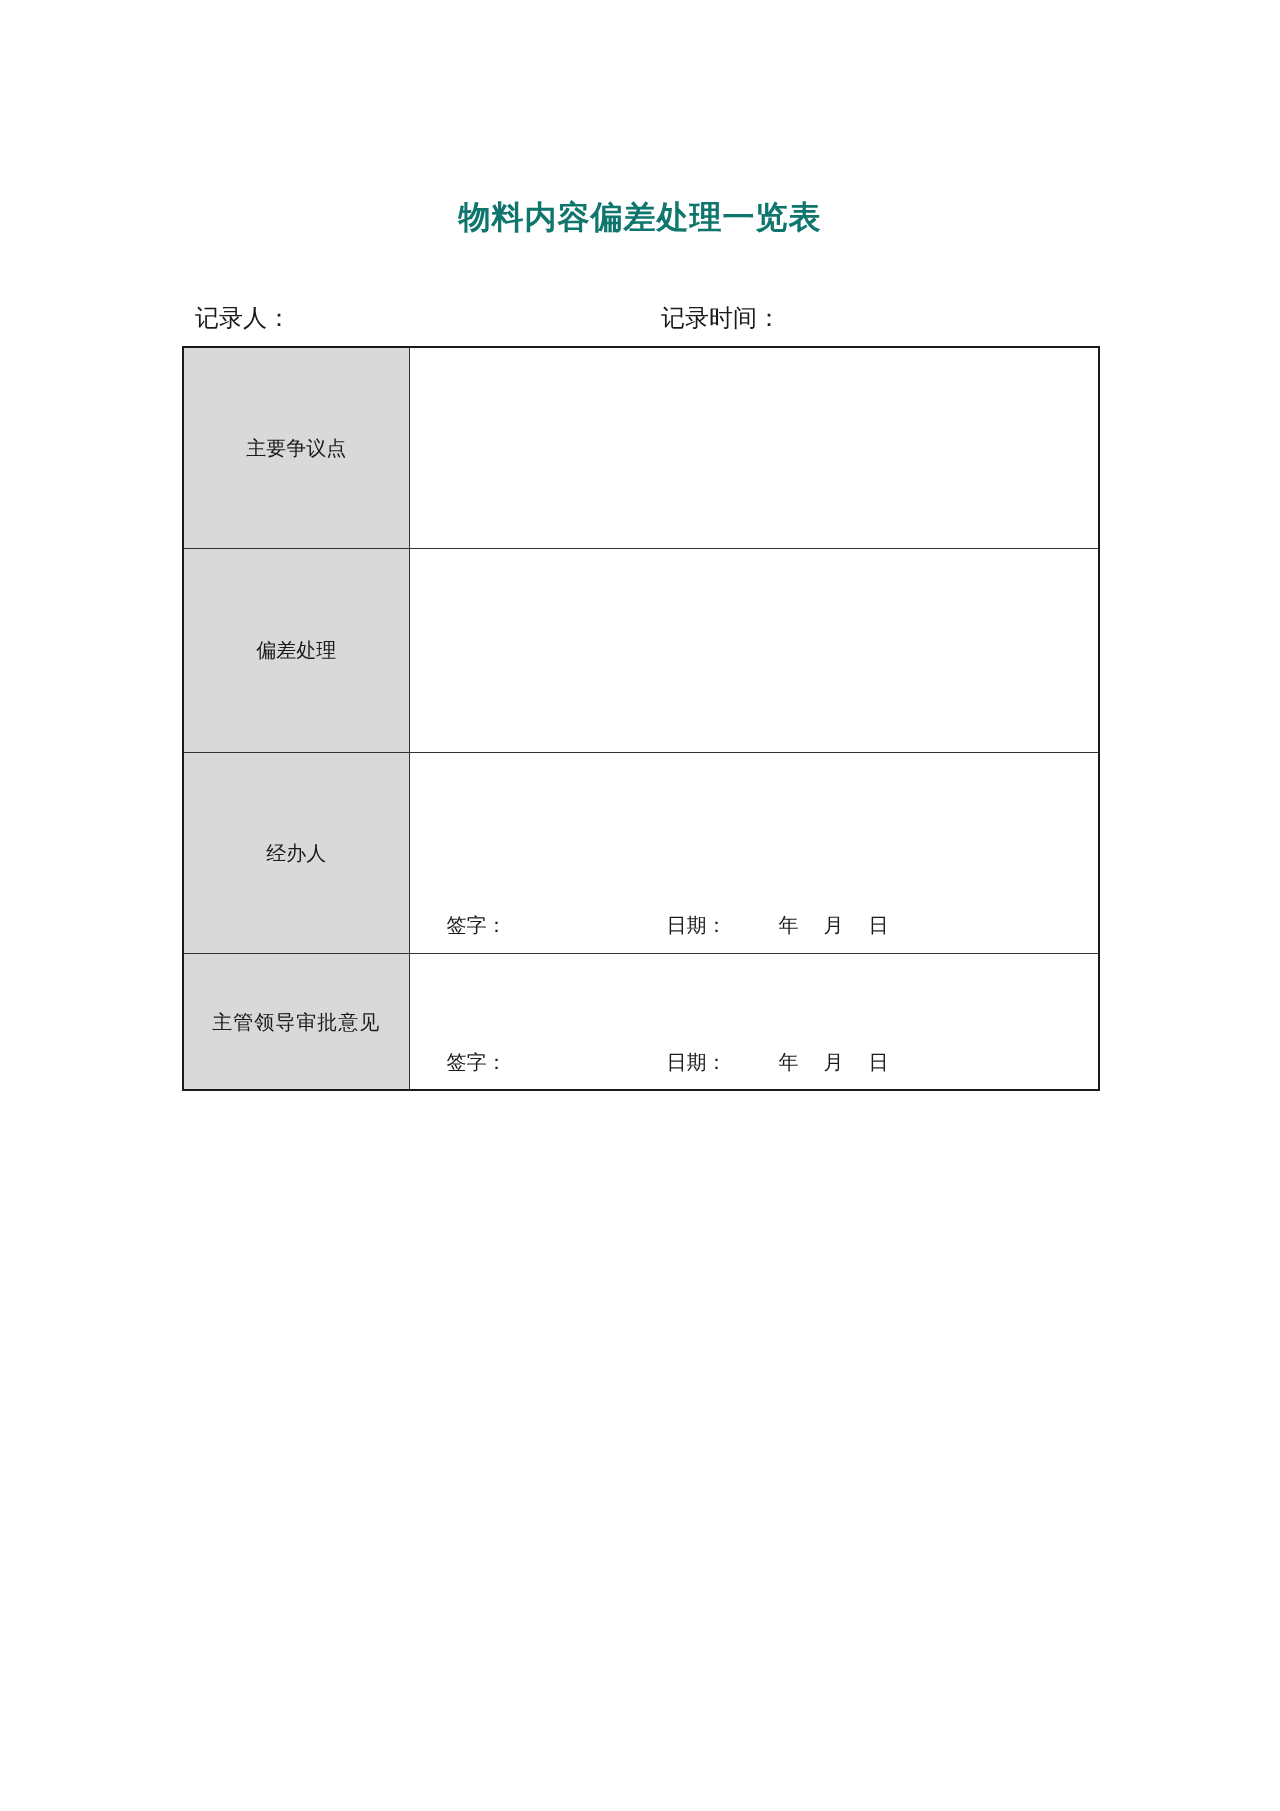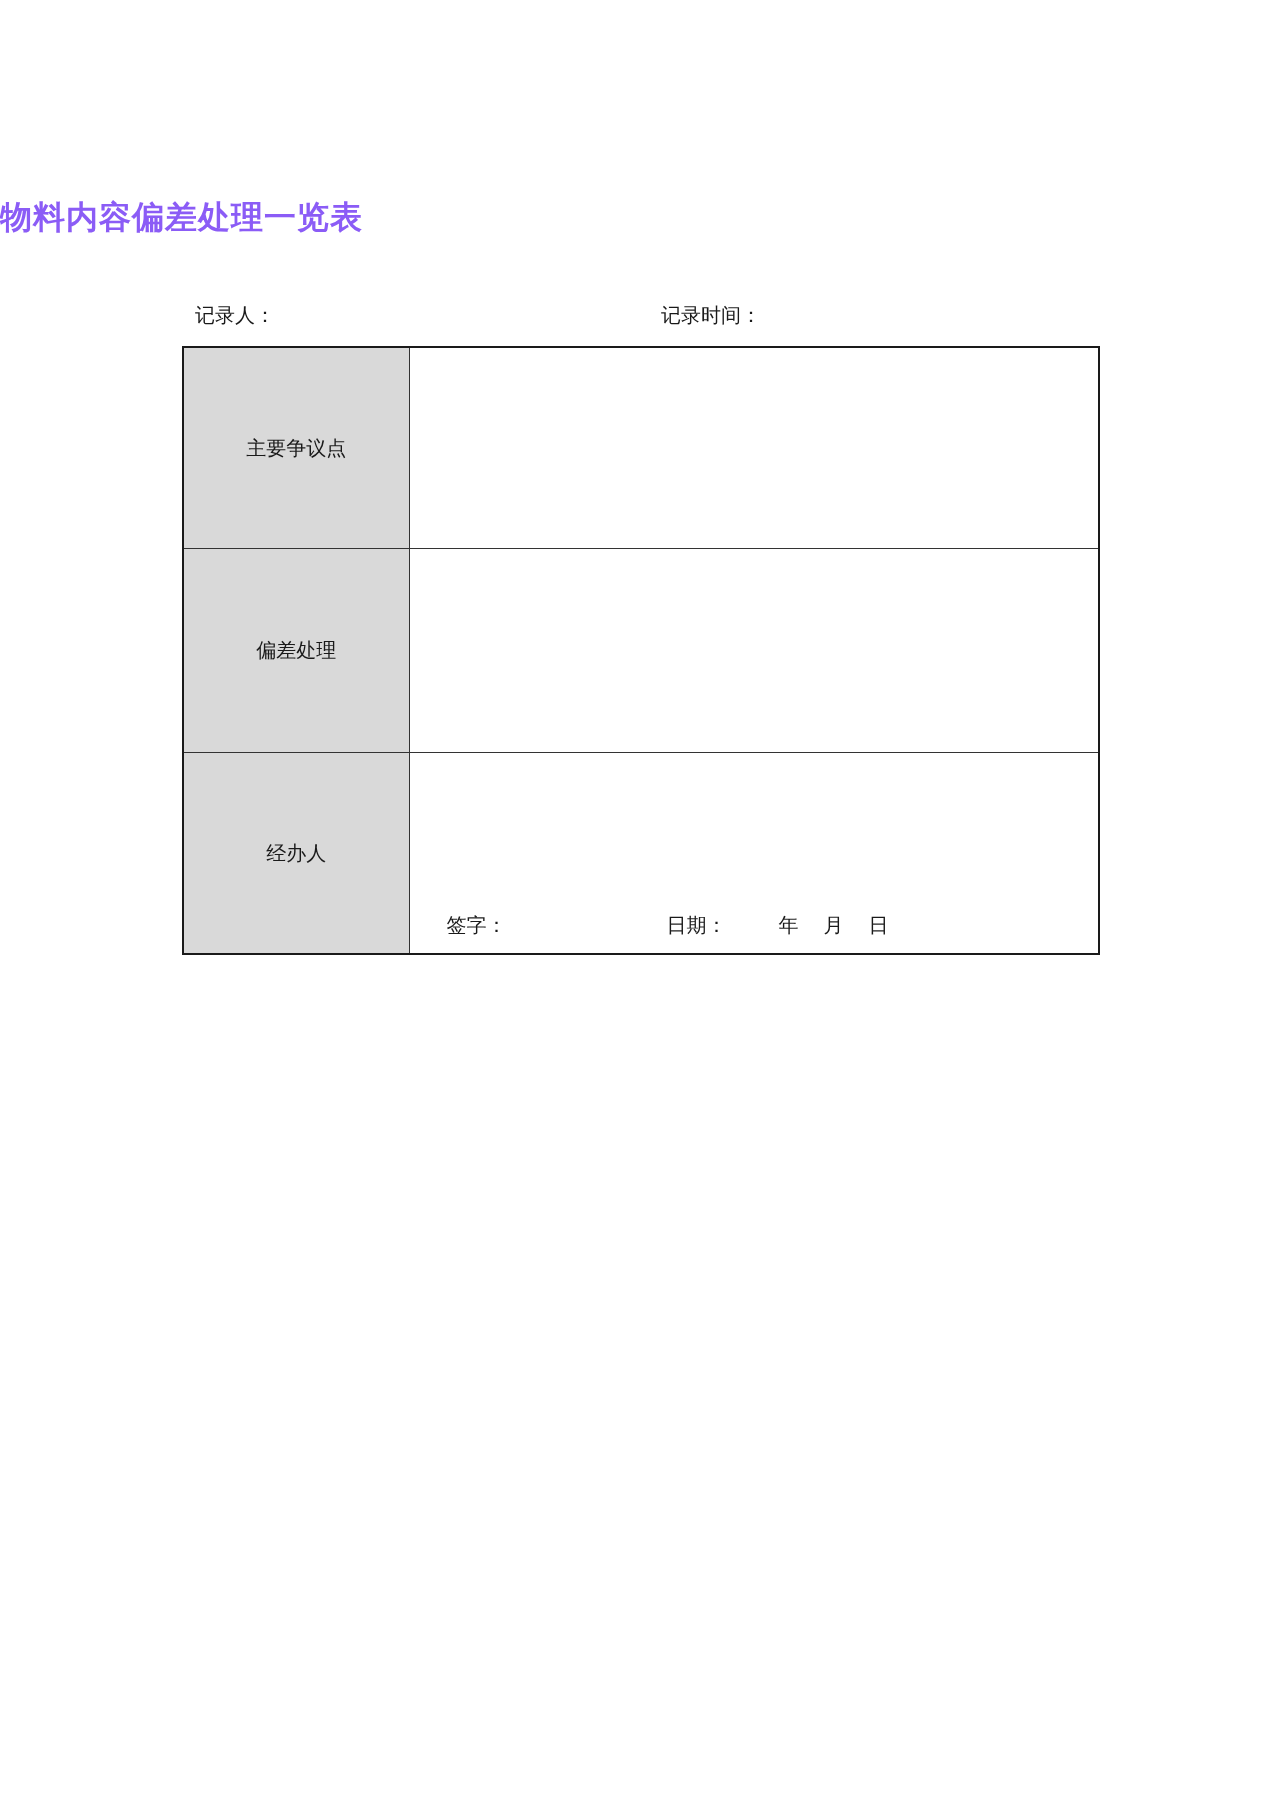--- a/index.html
+++ b/index.html
@@ -1,21 +1,21 @@
 <!DOCTYPE html>
 <html><head>
 <meta charset="utf-8">
 <style>
   html, body { margin: 0; padding: 0; background: #ffffff; }
   body { width: 1280px; height: 1811px; position: relative; overflow: hidden;
          font-family: "DejaVu Serif", "Liberation Serif", serif; color: #1a1a1a; }
-  .title { position: absolute; left: 0; width: 1280px; top: 196px; text-align: left;
+  .title { position: absolute; left: 0; width: 1280px; top: 196px; text-align: center;
            font-family: "DejaVu Sans", "Liberation Sans", sans-serif;
-           font-weight: bold; font-size: 32px; letter-spacing: 1px; color: #8b5cf6; }
-  .meta { position: absolute; top: 302px; font-size: 20px; font-family: Liberation Serif, serif; }
+           font-weight: bold; font-size: 32px; letter-spacing: 1px; color: #0f766e; }
+  .meta { position: absolute; top: 302px; font-size: 24px; font-family: Liberation Serif, serif; }
   .meta.recorder { left: 195px; }
   .meta.record-time { left: 661px; }
 
   table.form { position: absolute; left: 182px; top: 346px; width: 916px;
                border-collapse: collapse; table-layout: fixed;
                border: 2px solid #1a1a1a; }
   table.form td { border: 1px solid #333; padding: 0; font-size: 20px; position: relative; }
   td.label { background: #d9d9d9; text-align: center; vertical-align: middle; }
   td.value { background: #fff; }
   .r1 td { height: 68px; }
@@ -66,14 +66,28 @@
     <td class="value" colspan="3">
       <div class="sign-line">
         <span class="sl-sign">签字：</span>
         <span class="sl-date">日期：</span>
         <span class="sl-year">年</span>
         <span class="sl-month">月</span>
         <span class="sl-day">日</span>
       </div>
     </td>
   </tr>
+  <tr class="r7">
+    <td class="label">
+      <div class="approval-label">主管领导审批意见</div>
+    </td>
+    <td class="value" colspan="3">
+      <div class="sign-line approval">
+        <span class="sl-sign">签字：</span>
+        <span class="sl-date">日期：</span>
+        <span class="sl-year">年</span>
+        <span class="sl-month">月</span>
+        <span class="sl-day">日</span>
+      </div>
+    </td>
+  </tr>
 </tbody>
   </table>
 
 </body></html>

